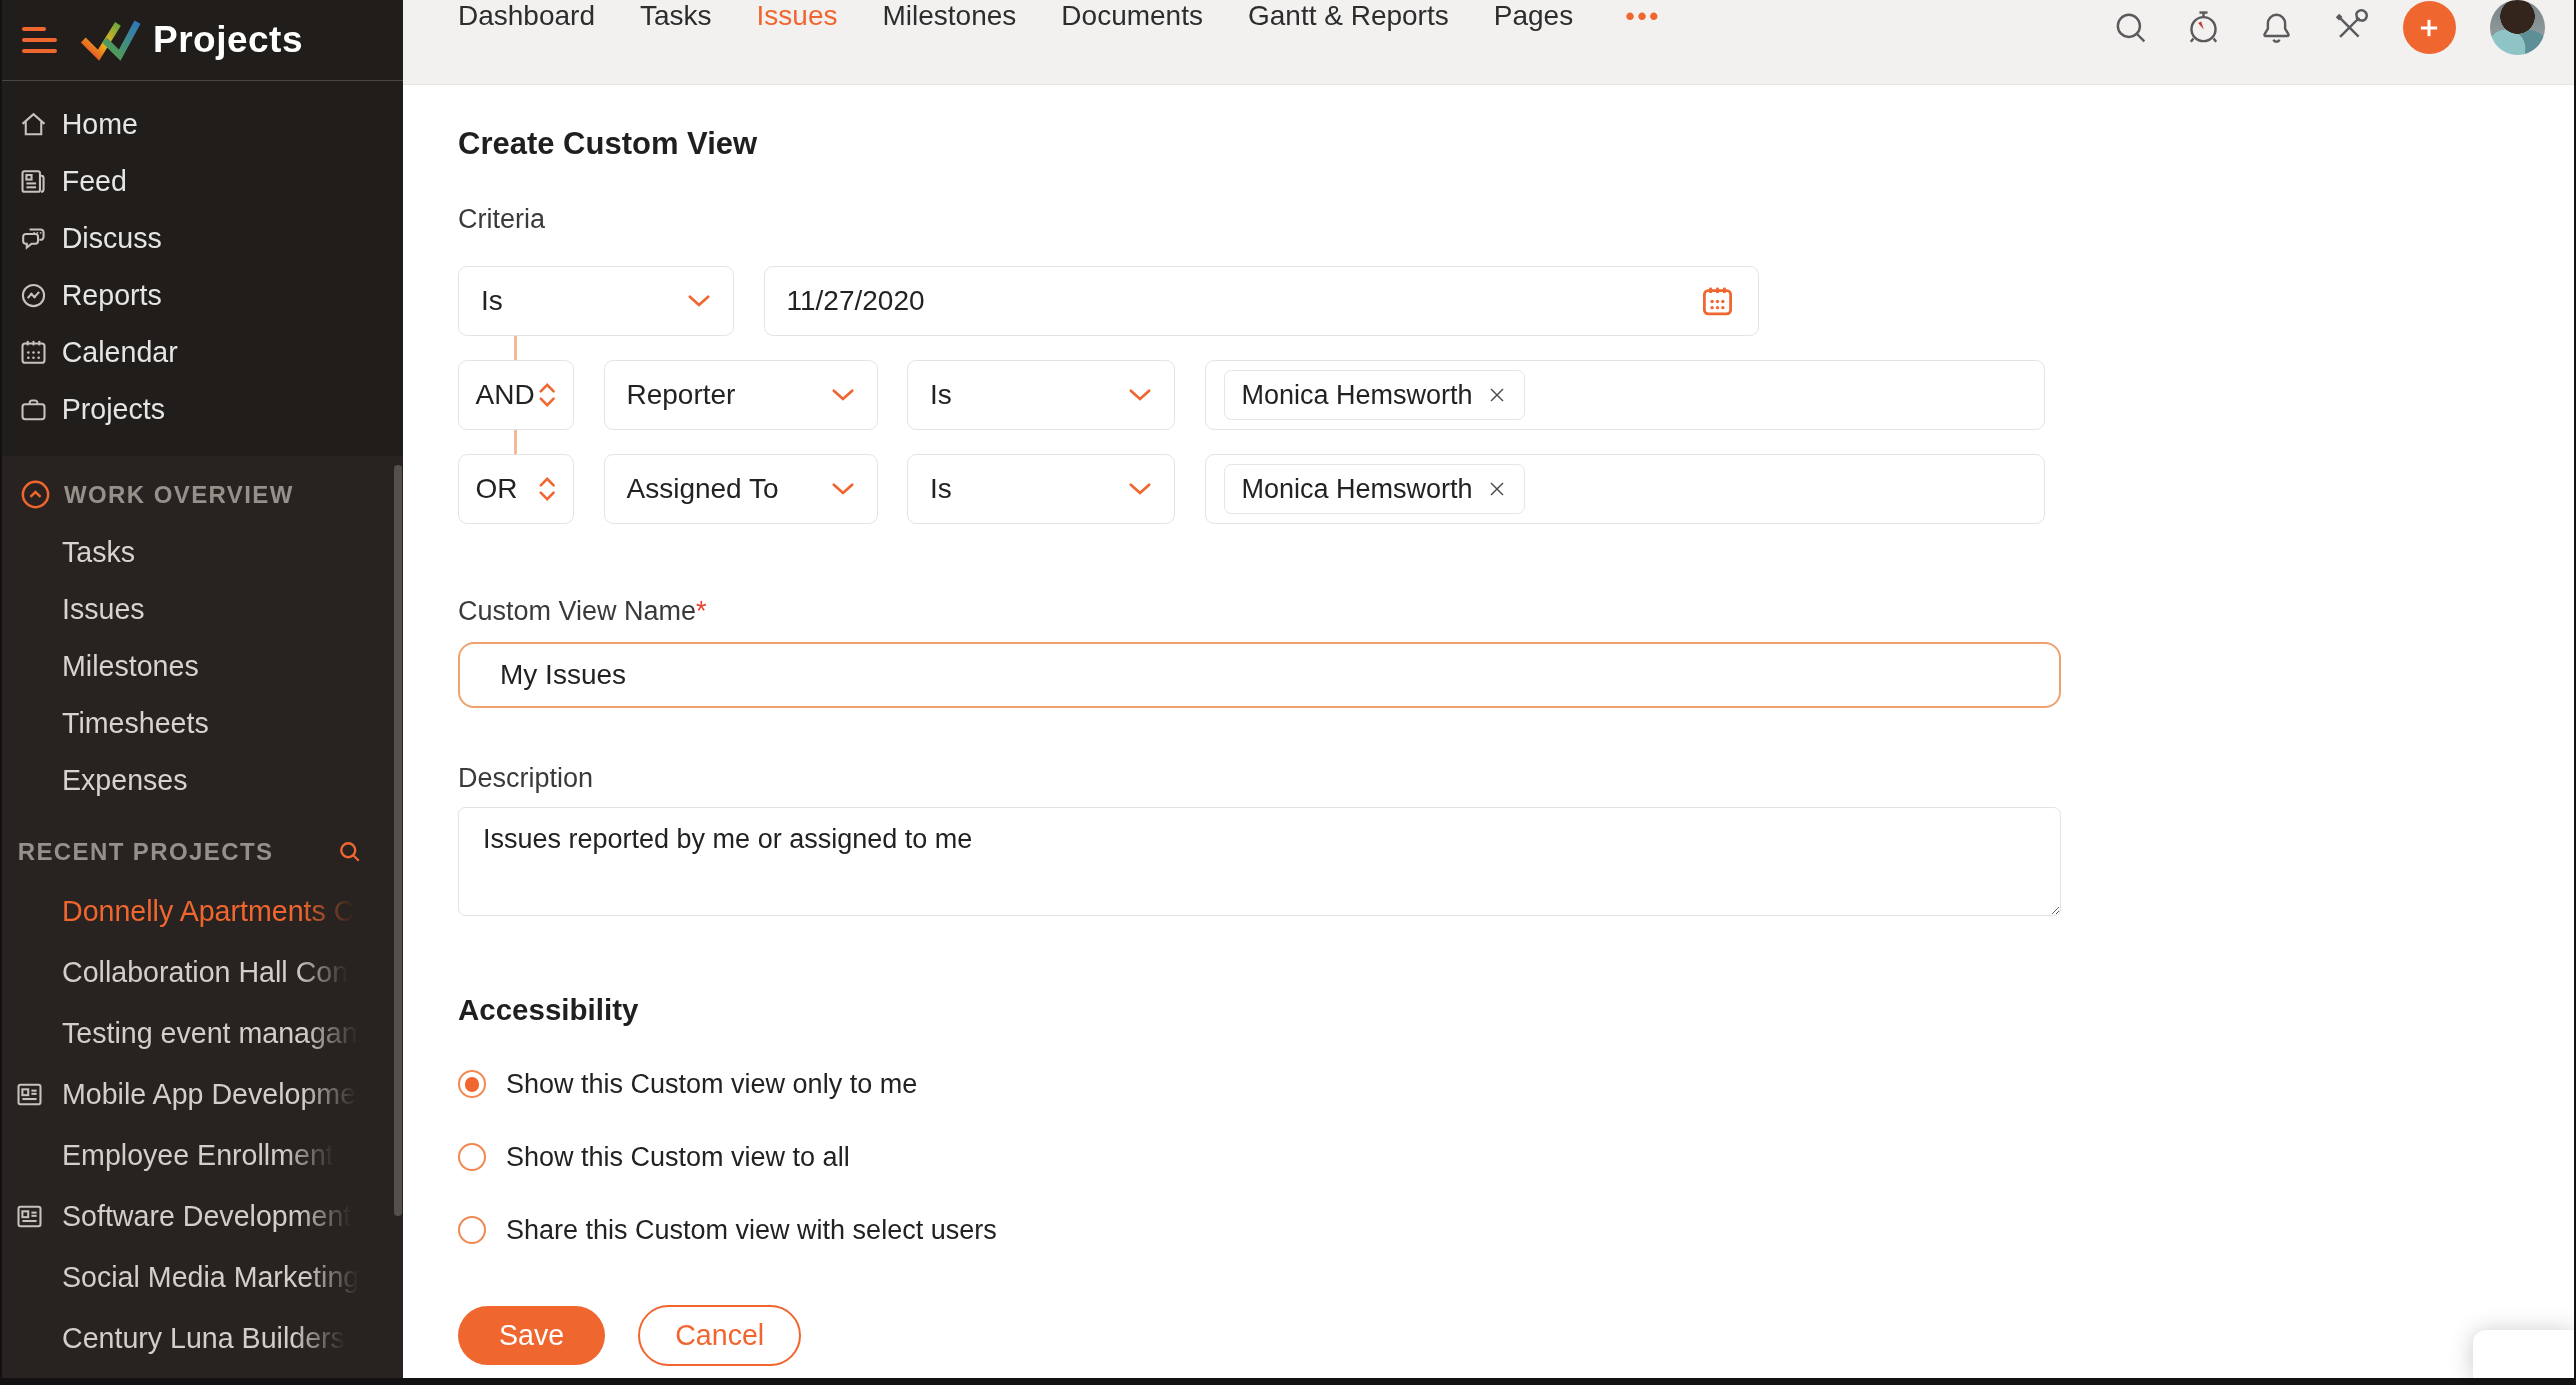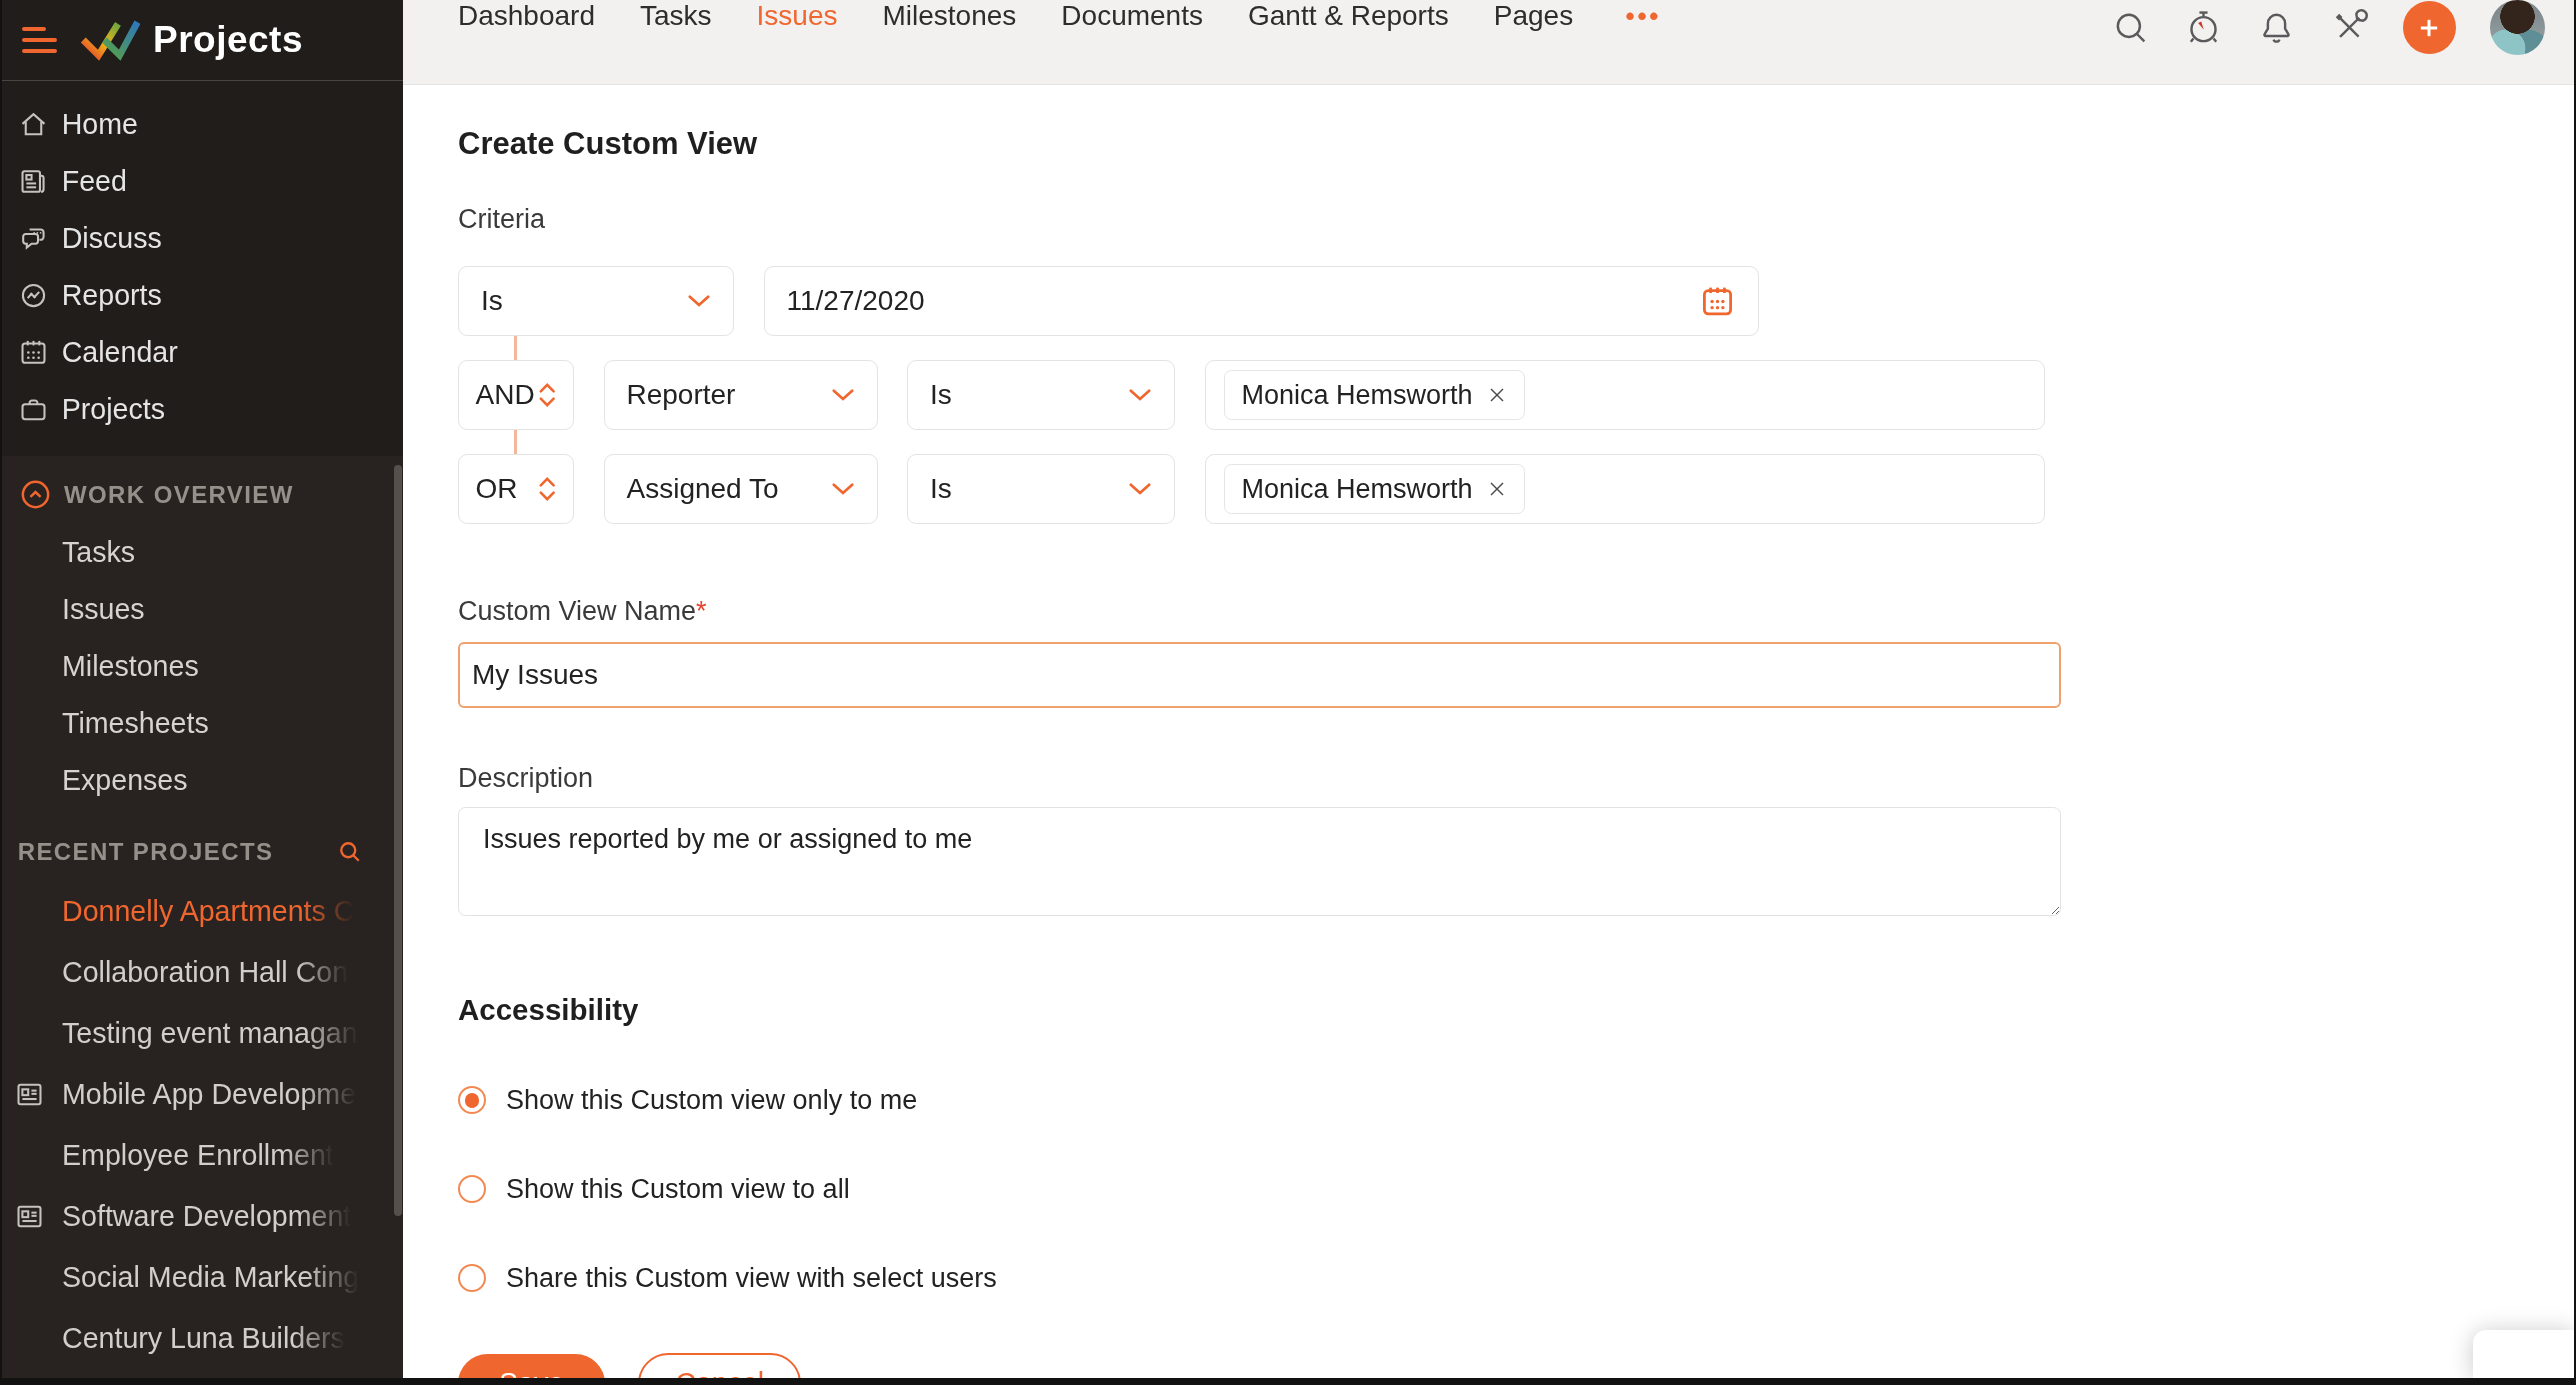--- a/index.html
+++ b/index.html
@@ -66,26 +66,26 @@
   .connector{position:absolute;left:56px;width:2.8px;background:#f5b79a;}
   .conn-1{top:70px;height:24px;} .conn-2{top:164px;height:24px;}
   .chip{height:50px;box-sizing:border-box;border:1.8px solid #e6e5e3;border-radius:7.4px;background:#fff;
         display:flex;align-items:center;gap:14.7px;padding:0 16.6px;font-size:27px;color:#222;margin-left:9.2px;}
   .chip .x{cursor:pointer;display:flex;}
   .date-ic{margin-left:auto;display:flex;}
 
   .fld-label{margin-top:72px;font-size:27px;color:#3a3a3a;}
   .fld-label.desc-l{margin-top:55px;}
   .req{color:#e8442e;}
-  .name-input{display:block;margin-top:14.7px;width:1603px;height:66px;box-sizing:border-box;border:2.8px solid #efa26d;border-radius:6px;
-       font-family:"Liberation Sans",sans-serif;font-size:28px;color:#222;padding:0 12px;outline:none;}
+  .name-input{display:block;margin-top:14.7px;width:1603px;height:66px;box-sizing:border-box;border:2.8px solid #efa26d;border-radius:16px;
+       font-family:"Liberation Sans",sans-serif;font-size:28px;color:#222;padding:0 40px;outline:none;}
   .desc-area{display:block;margin-top:13px;width:1603px;height:109px;box-sizing:border-box;border:1.8px solid #e3e2e0;border-radius:7.4px;
        font-family:"Liberation Sans",sans-serif;font-size:27px;color:#222;padding:16.6px 24px;outline:none;resize:both;}
   .acc-title{margin-top:77px;font-size:29.5px;font-weight:700;color:#1f1f1f;}
-  .opt{display:flex;align-items:center;gap:20px;margin-top:58px;cursor:pointer;}
+  .opt{display:flex;align-items:center;gap:20px;margin-top:42px;cursor:pointer;}
   .radio{width:28px;height:28px;box-sizing:border-box;border:2.8px solid #f08a52;border-radius:50%;background:#fff;position:relative;flex:0 0 28px;}
   .radio.sel::after{content:"";position:absolute;inset:4.6px;border-radius:50%;background:#f0662f;}
   .opt-label{font-size:27px;color:#222;}
   .btn-row{display:flex;align-items:center;gap:33px;margin-top:59px;}
   .btn-save{height:59px;padding:0 41px;border:none;border-radius:31px;background:#f0662f;color:#fff;font-size:28.6px;
        font-family:"Liberation Sans",sans-serif;display:flex;align-items:center;cursor:pointer;}
   .btn-cancel{height:61px;box-sizing:border-box;padding:0 35px;border:2.8px solid #f0662f;border-radius:31px;background:#fff;color:#f0662f;
        font-size:28.6px;font-family:"Liberation Sans",sans-serif;display:flex;align-items:center;cursor:pointer;}
   .corner-float{position:absolute;right:0;bottom:0;width:101px;height:48px;background:#fff;border-top-left-radius:13px;
        box-shadow:0 1.8px 24px rgba(0,0,0,.22);}

